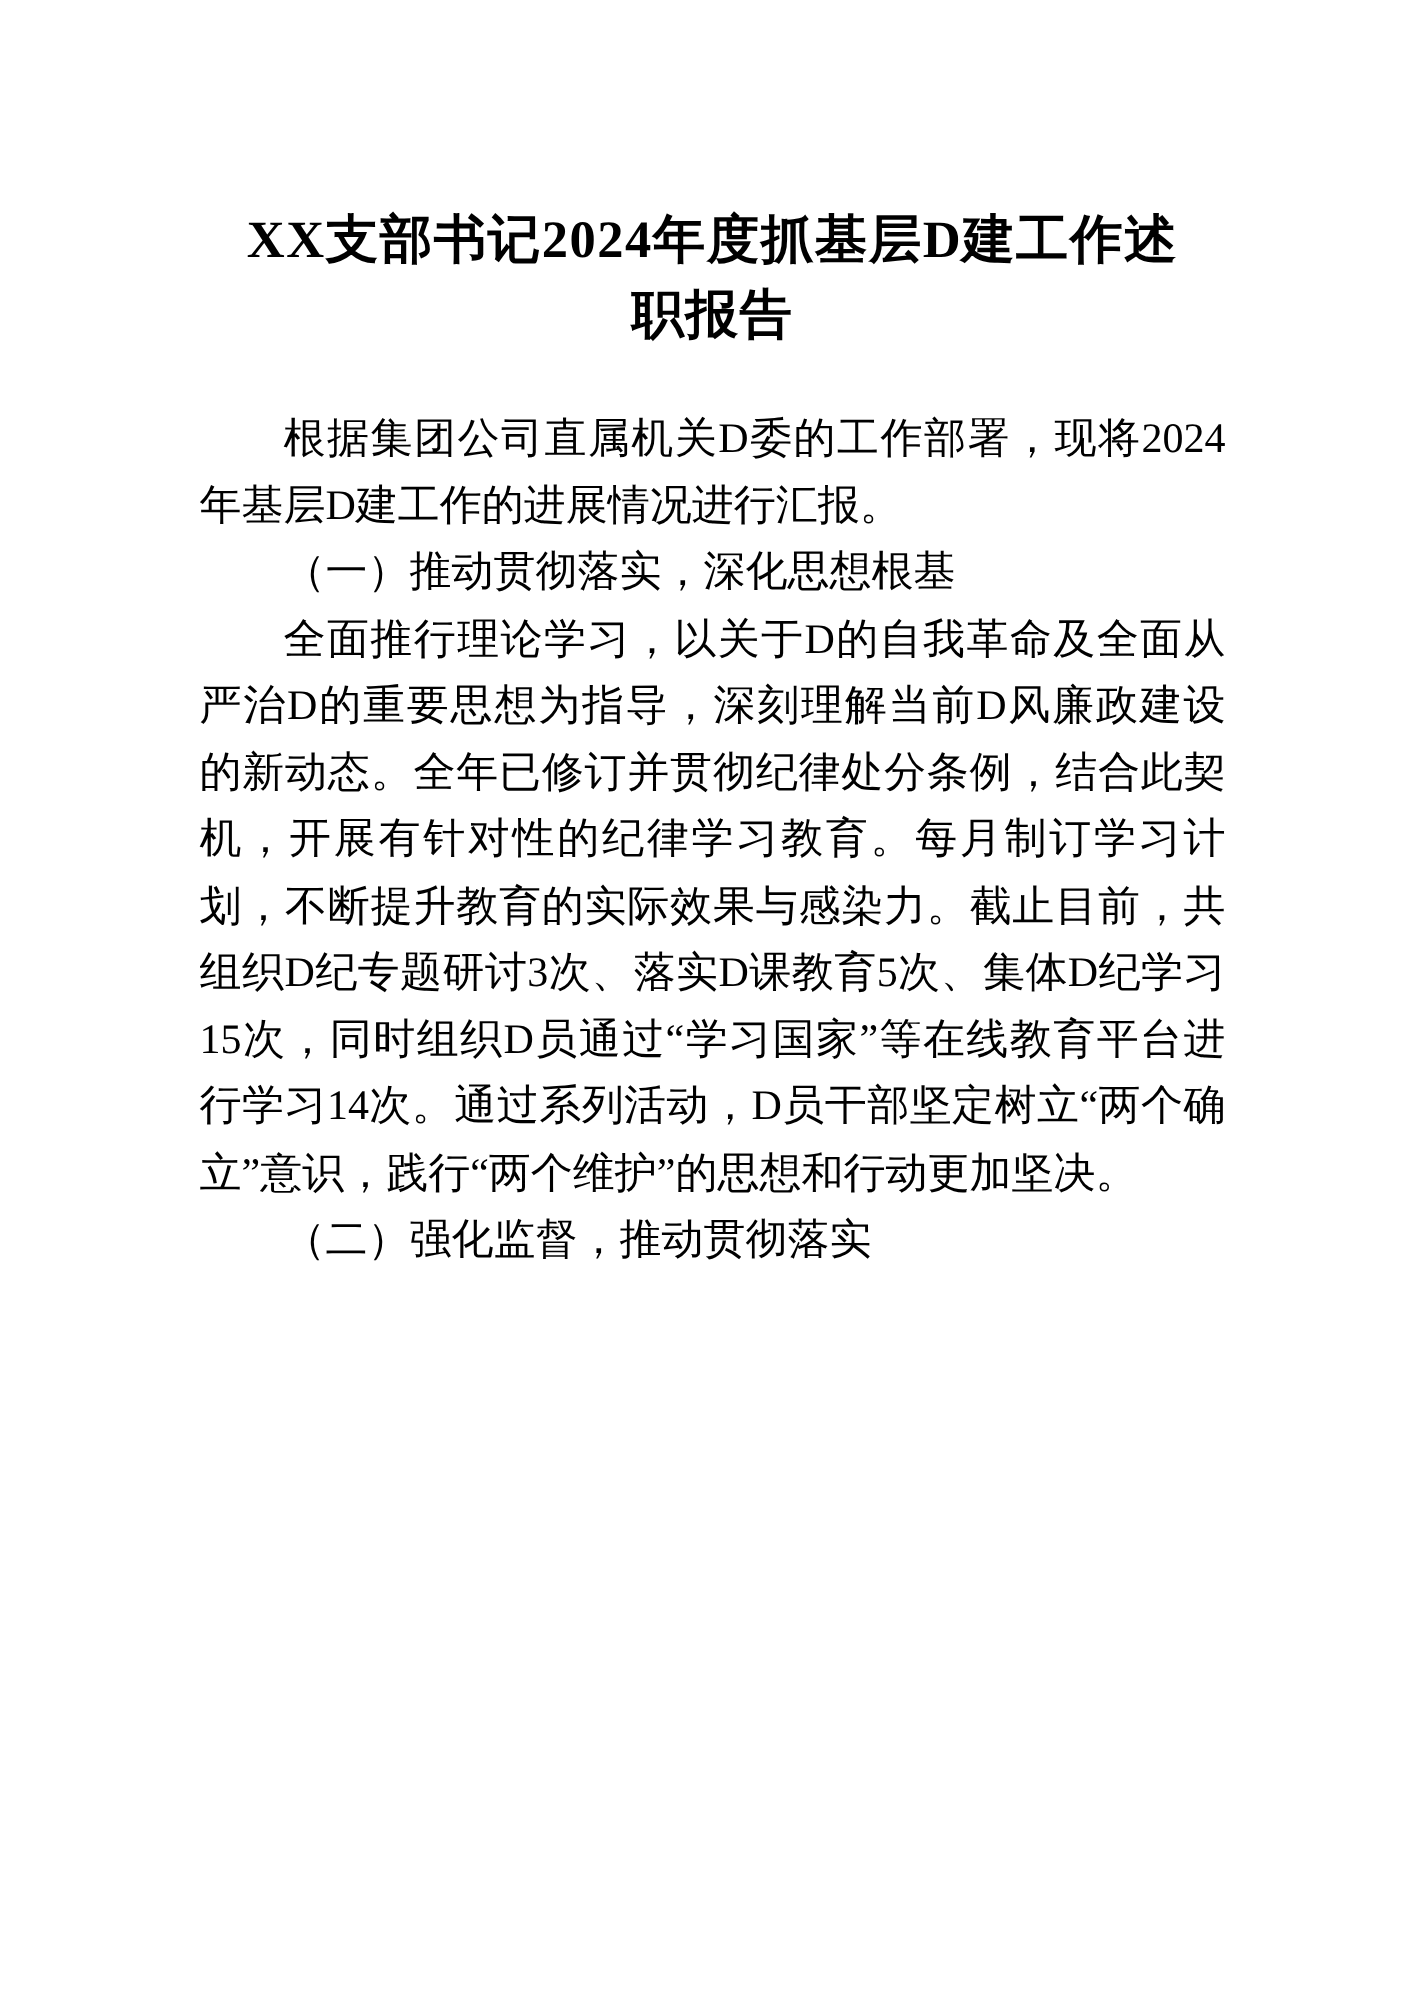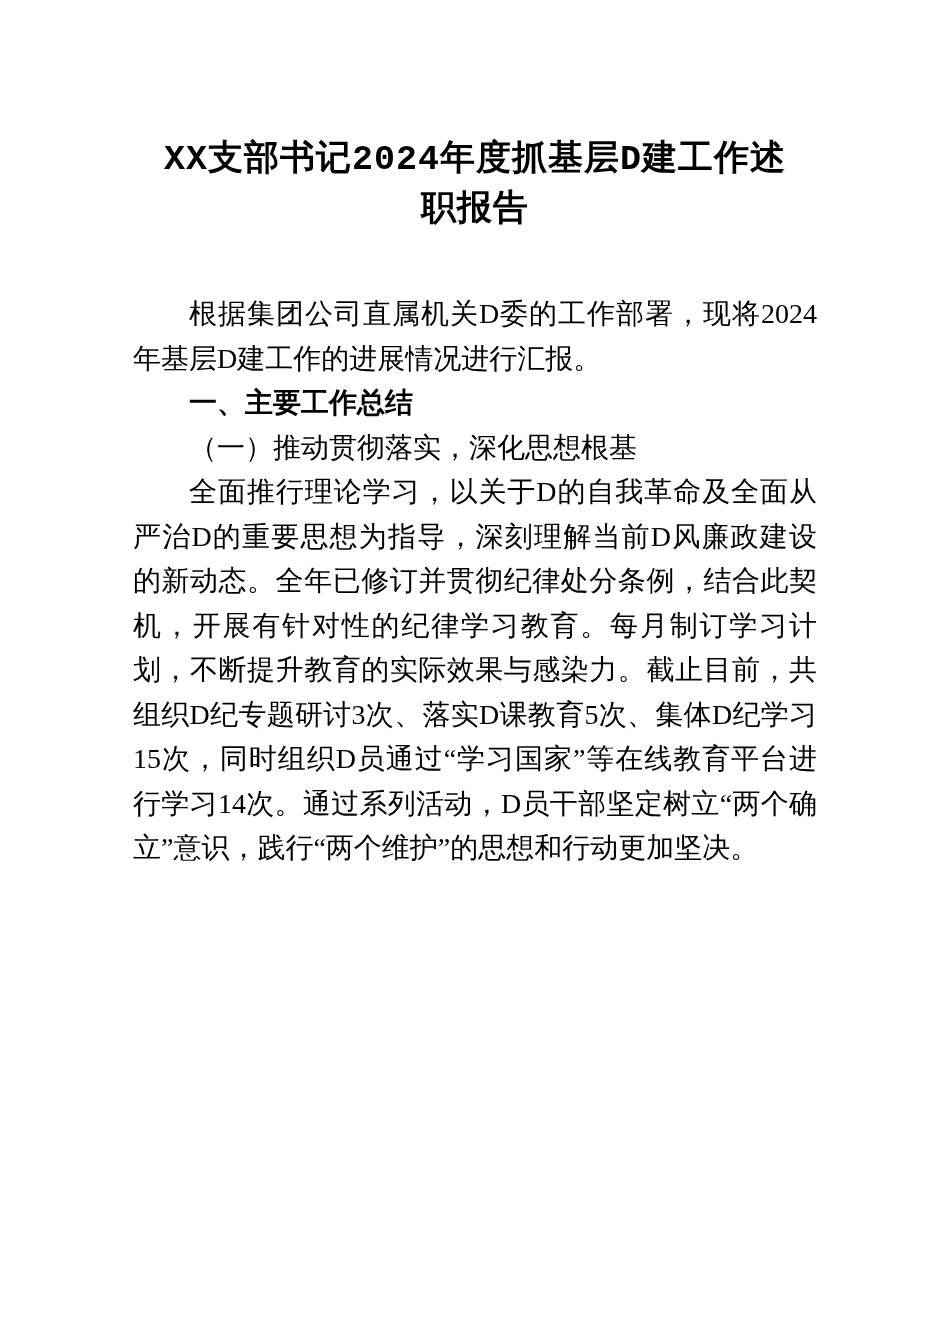--- a/index.html
+++ b/index.html
@@ -11,27 +11,27 @@
     position: relative;
     width: 950px;
     height: 1344px;
     box-sizing: border-box;
     background: #ffffff;
     color: #000000;
     padding: 112px 133px 0 133px;
     overflow: hidden;
   }
   .doc-title {
-    font-family: Liberation Mono, monospace;
+    font-family: Liberation Serif, serif;
     font-size: 35px;
     line-height: 50px;
     font-weight: 600;
     text-align: center;
     letter-spacing: 1px;
-    margin-bottom: 57px;
+    margin-bottom: 36px;
   }
   .doc-title .title-line {
     display: block;
   }
   .para {
     font-family: "Liberation Serif", serif;
     font-size: 28px;
     line-height: 44.5px;
     text-align: justify;
     text-align-last: left;
@@ -61,21 +61,21 @@
 
 <div class="page">
 
   <h1 class="doc-title">
     <span class="title-line">XX支部书记2024年度抓基层D建工作述</span>
     <span class="title-line">职报告</span>
   </h1>
 
   <p class="para">根据集团公司直属机关D委的工作部署，现将2024年基层D建工作的进展情况进行汇报。</p>
 
-  <h2 class="h1">一、主要工作总结</h2>
 
   <h3 class="h2">（一）推动贯彻落实，深化思想根基</h3>
 
   <p class="para">全面推行理论学习，以关于D的自我革命及全面从严治D的重要思想为指导，深刻理解当前D风廉政建设的新动态。全年已修订并贯彻纪律处分条例，结合此契机，开展有针对性的纪律学习教育。每月制订学习计划，不断提升教育的实际效果与感染力。截止目前，共组织D纪专题研讨3次、落实D课教育5次、集体D纪学习15次，同时组织D员通过“学习国家”等在线教育平台进行学习14次。通过系列活动，D员干部坚定树立“两个确立”意识，践行“两个维护”的思想和行动更加坚决。</p>
 
+  <h3 class="h2">（二）强化监督，推动贯彻落实</h3>
 
 
 </div>
 
 </body></html>

